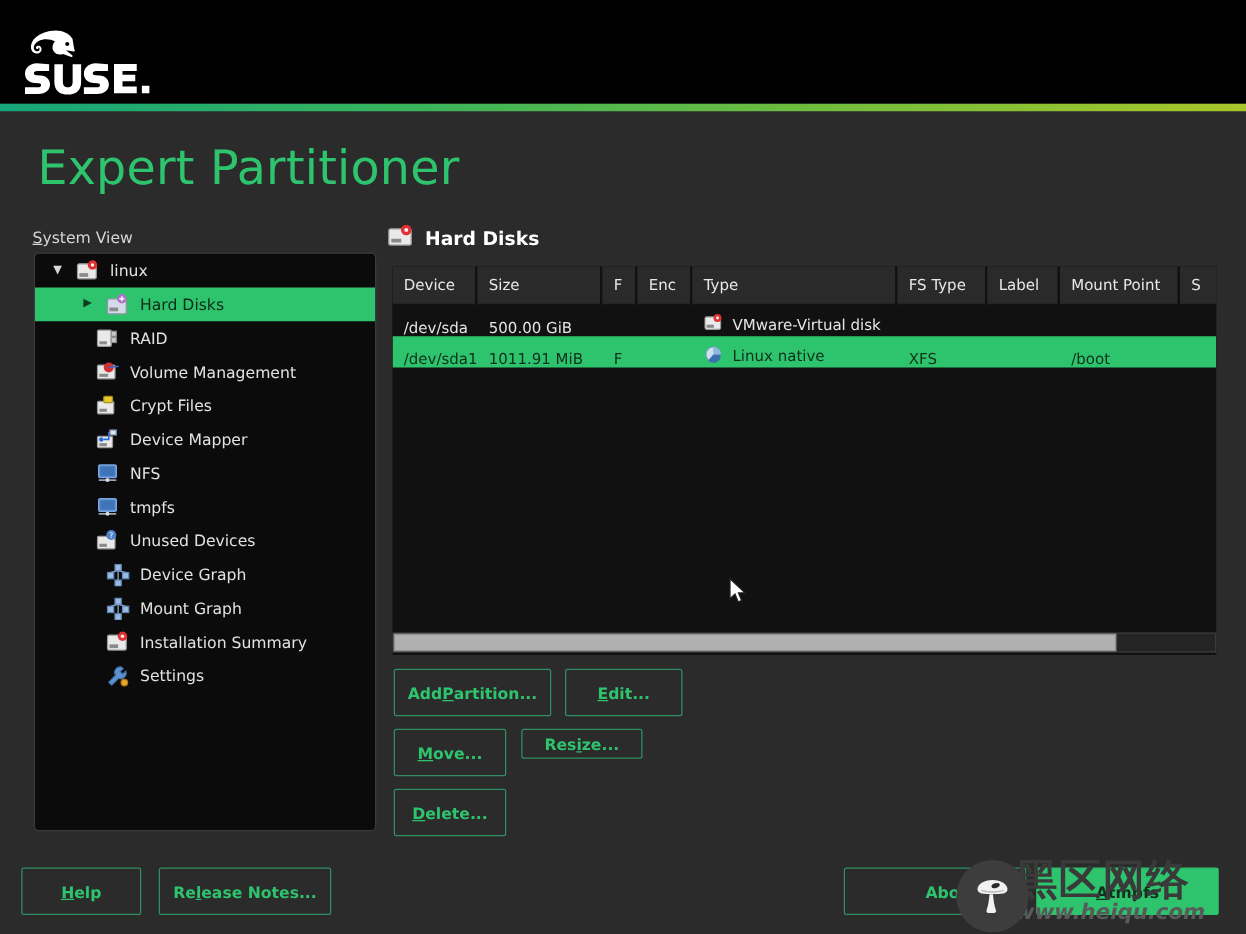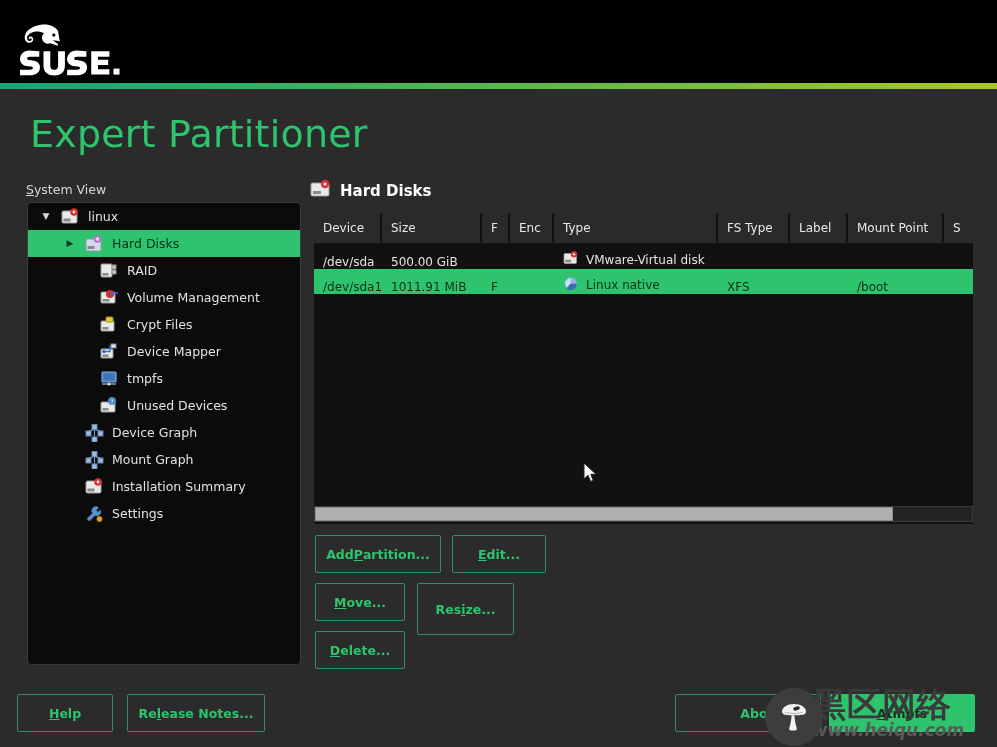--- a/index.html
+++ b/index.html
@@ -56,21 +56,21 @@
     width: 24px; flex: 0 0 24px; text-align: center;
     font-size: 9px; color: #d8d8d8; line-height: 1;
   }
   .tree-row.selected .twisty { color: #0e3a20; }
   .tree-row .ticon { width: 26px; flex: 0 0 26px; display: flex; align-items: center; justify-content: center; }
   .tree-row .tlabel { padding-left: 4px; }
 
   
   .d0 { padding-left: 6px; }
   .d1 { padding-left: 30px; }
-  .d2 { padding-left: 45px; }
+  .d2 { padding-left: 22px; }
 
   
   .panel-head {
     position: absolute; left: 310px; top: 180px;
     display: flex; align-items: center; gap: 8px;
   }
   .panel-head .ptitle { font-size: 15px; font-weight: bold; color: #ffffff; }
 
   .table-wrap {
     position: absolute; left: 314px; top: 213px;
@@ -250,20 +250,32 @@
       <div class="tree-row d2">
         <span class="twisty"></span>
         <span class="ticon">
           <svg width="20" height="18" viewBox="0 0 20 18">
             <rect x="2" y="2" width="14" height="10" rx="1" fill="#4f84c8" stroke="#7aa5e0" stroke-width="1.2"></rect>
             <rect x="3.5" y="3.5" width="11" height="7" fill="#3f74b8"></rect>
             <path d="M2 14 H16" stroke="#9aa6b5" stroke-width="1.4"></path>
             <circle cx="9" cy="14" r="1.6" fill="#d8dde4"></circle>
           </svg>
         </span>
+        <span class="tlabel">NFS</span>
+      </div>
+      <div class="tree-row d2">
+        <span class="twisty"></span>
+        <span class="ticon">
+          <svg width="20" height="18" viewBox="0 0 20 18">
+            <rect x="2" y="2" width="14" height="10" rx="1" fill="#4f84c8" stroke="#7aa5e0" stroke-width="1.2"></rect>
+            <rect x="3.5" y="3.5" width="11" height="7" fill="#3f74b8"></rect>
+            <path d="M2 14 H16" stroke="#9aa6b5" stroke-width="1.4"></path>
+            <circle cx="9" cy="14" r="1.6" fill="#d8dde4"></circle>
+          </svg>
+        </span>
         <span class="tlabel">tmpfs</span>
       </div>
       <div class="tree-row d2">
         <span class="twisty"></span>
         <span class="ticon">
           <svg width="20" height="18" viewBox="0 0 20 18">
             <rect x="1" y="5" width="14" height="10" rx="1" fill="#e9e9e9" stroke="#9a9a9a"></rect>
             <rect x="2.5" y="11" width="6" height="2.5" fill="#8a8a8a"></rect>
             <circle cx="12" cy="4" r="4" fill="#4f84c8"></circle>
             <text x="12" y="6.6" font-size="6" fill="#fff" text-anchor="middle" font-family="DejaVu Sans">?</text>
@@ -446,21 +458,21 @@
       <span>artition...</span>
     </div>
   <div class="btn" id="btn-edit" style="left:452px; top:535px; width:94px;  height:38px;">
       <u>E</u>
       <span>dit...</span>
     </div>
   <div class="btn" id="btn-move" style="left:315px; top:583px; width:90px;  height:38px;">
       <u>M</u>
       <span>ove...</span>
     </div>
-  <div class="btn" id="btn-resize" style="left:417px; top:583px; width:97px;  height:52px;">
+  <div class="btn" id="btn-resize" style="left:417px; top:583px; width:97px;  height:24px;">
       <span>Res</span>
       <u>i</u>
       <span>ze...</span>
     </div>
   <div class="btn" id="btn-delete" style="left:315px; top:631px; width:90px;  height:38px;">
       <u>D</u>
       <span>elete...</span>
     </div>
 
   <div class="btn" id="btn-help" style="left:17px;  top:694px; width:96px;  height:38px;">

